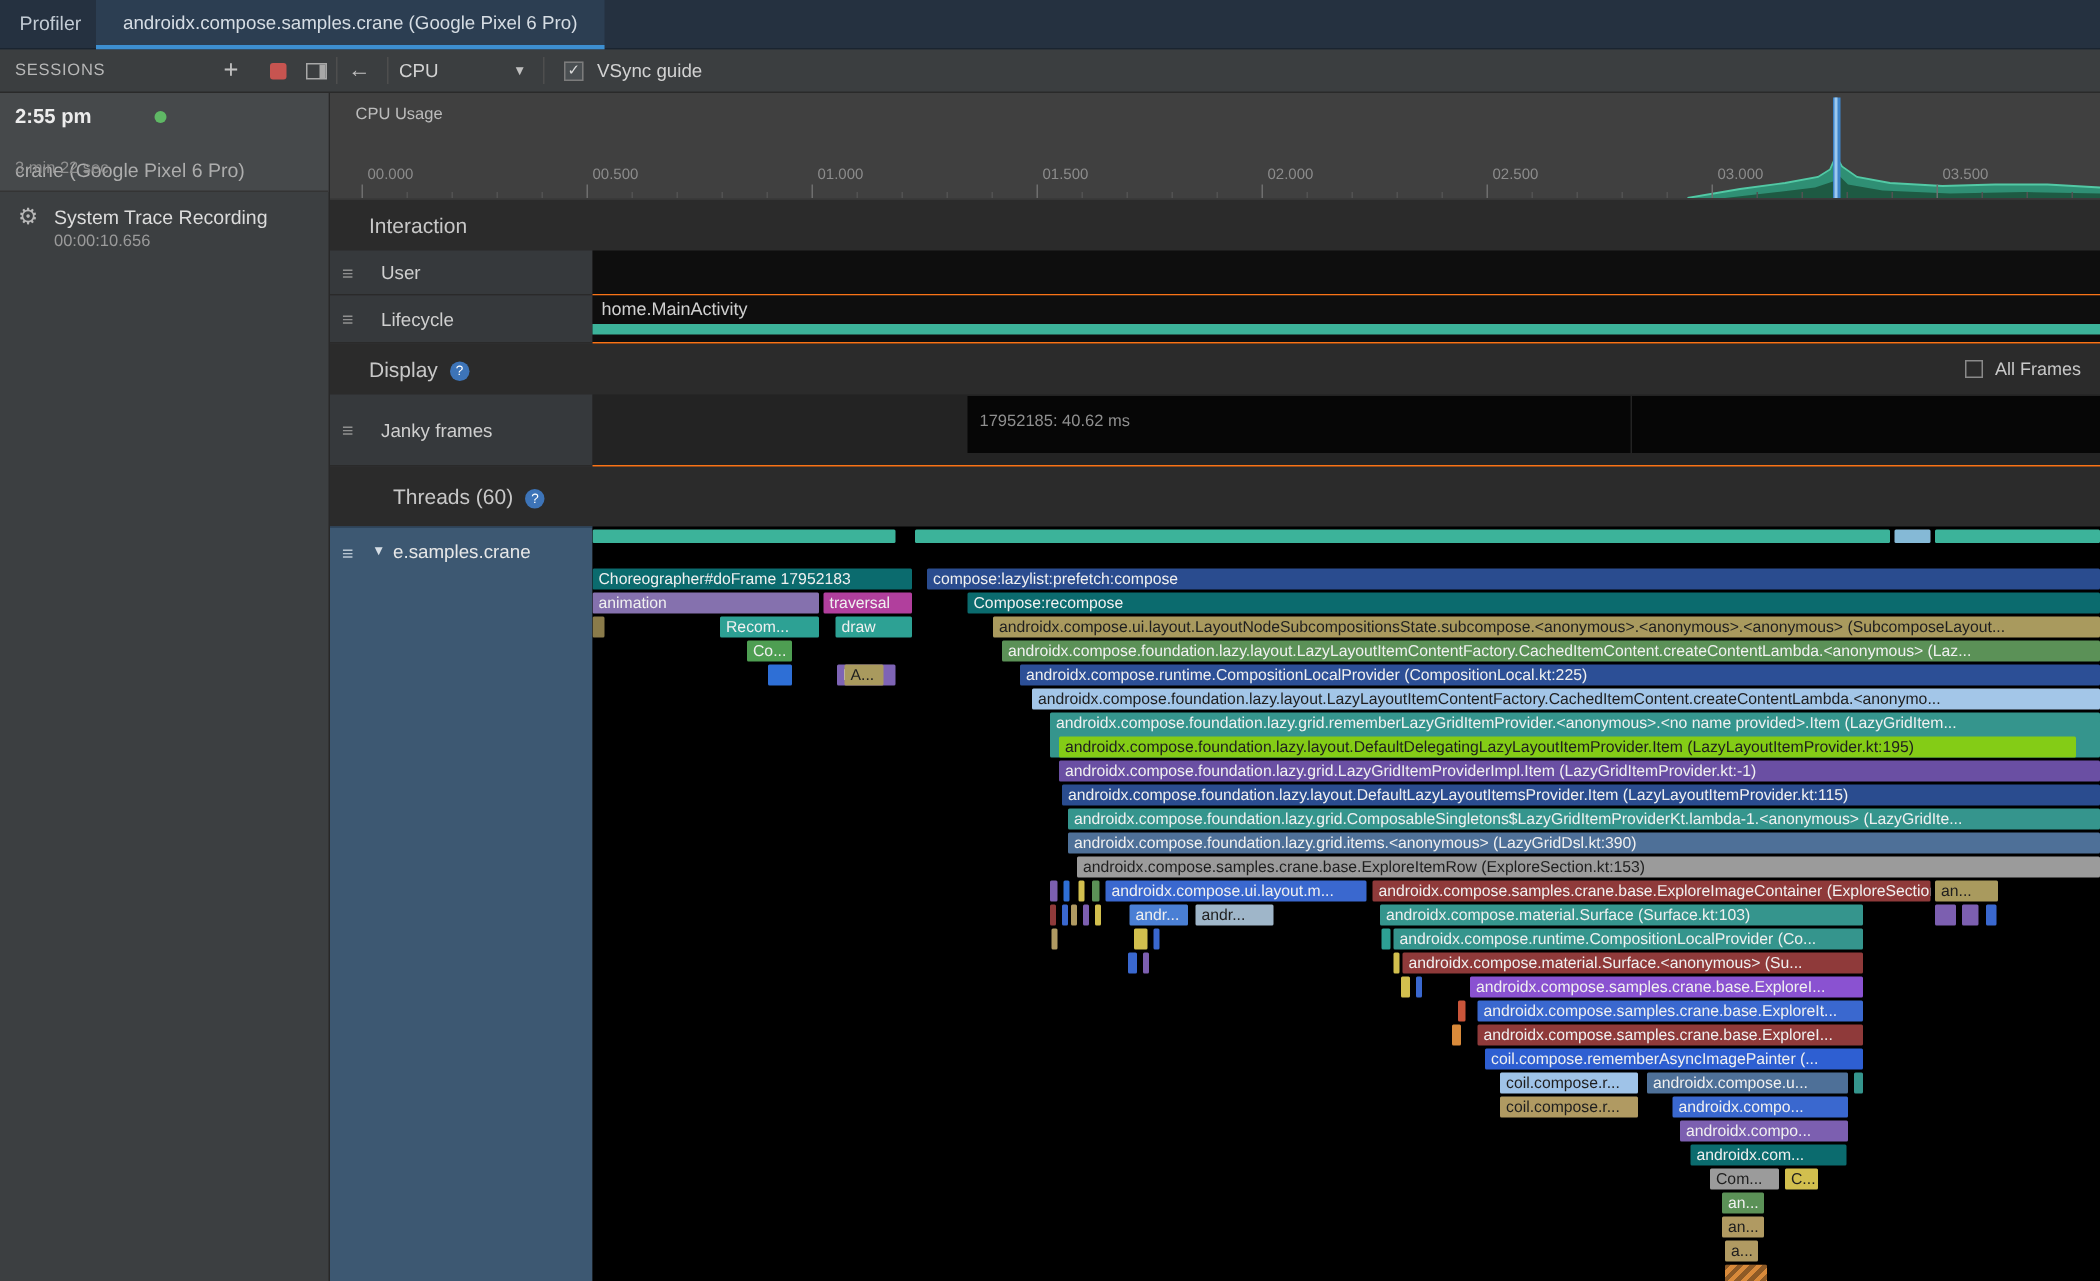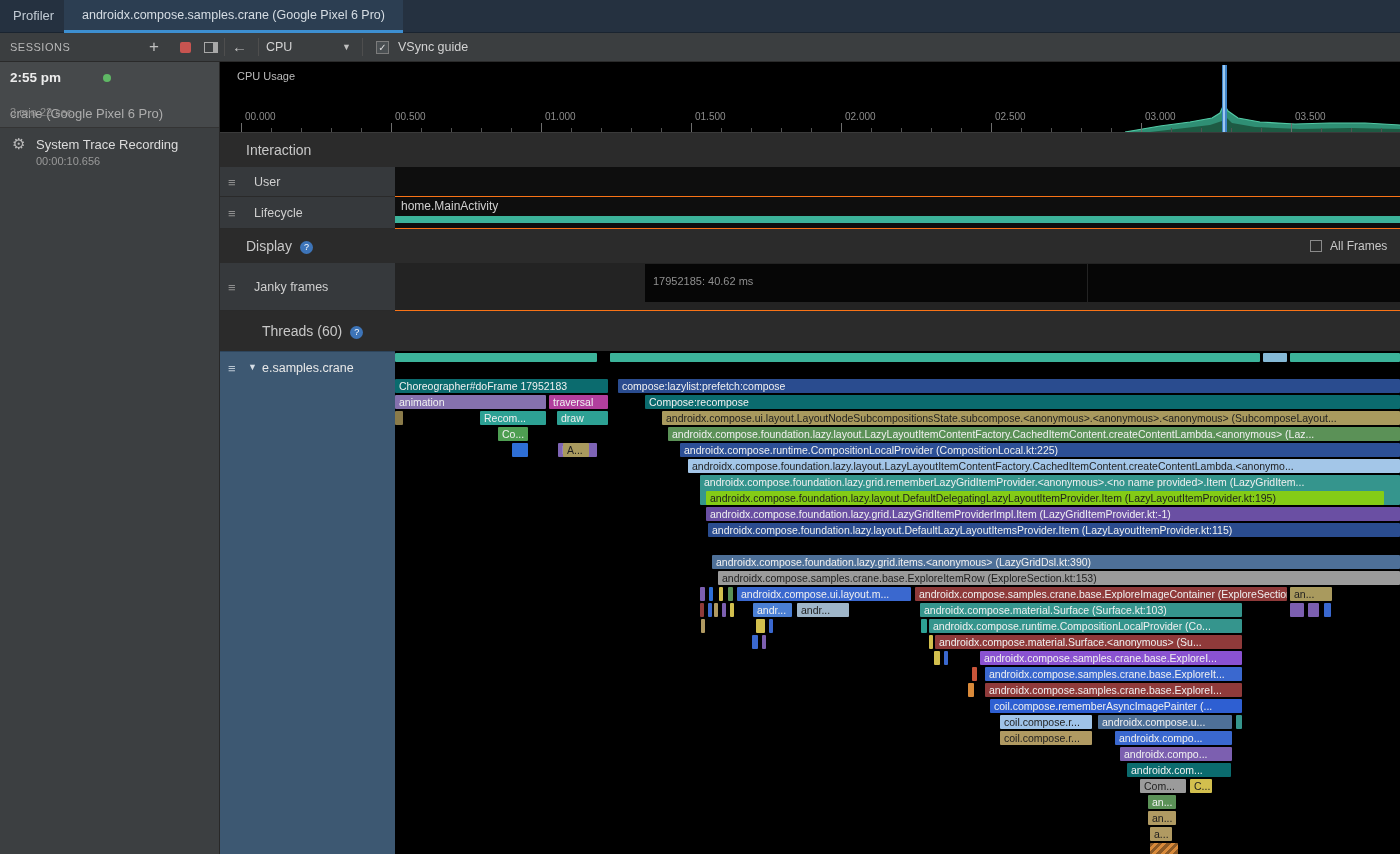--- a/index.html
+++ b/index.html
@@ -31,21 +31,21 @@
   .sess-time{position:absolute;left:10px;top:8px;font-size:13.5px;font-weight:bold;color:#ececec;}
   .sess-dot{position:absolute;left:103px;top:12px;width:8px;height:8px;border-radius:50%;background:#5fb865;}
   .sess-device{position:absolute;left:10px;top:44px;font-size:13px;color:#adadad;}
   .sess-dur{position:absolute;left:10px;top:44px;font-size:11px;color:#8f8f8f;}
   .gear{position:absolute;left:12px;top:73px;font-size:15px;color:#b8b8b8;}
   .rec-title{position:absolute;left:36px;top:75px;font-size:13px;color:#dcdcdc;}
   .rec-time{position:absolute;left:36px;top:93px;font-size:11px;color:#9a9a9a;}
 
   
   .main{position:absolute;left:220px;top:62px;width:1180px;height:792px;background:#2b2b2b;}
-  .cpu-strip{position:absolute;left:0;top:0;width:1180px;height:71px;background:#000000;border-bottom:1px solid #3a3a3a;box-sizing:border-box;}
+  .cpu-strip{position:absolute;left:0;top:0;width:1180px;height:71px;background:#404040;border-bottom:1px solid #3a3a3a;box-sizing:border-box;}
   .cpu-label{position:absolute;left:17px;top:8px;font-size:11px;color:#bcbcbc;}
   .cpu-svg{position:absolute;left:0;bottom:0;}
   .spike{position:absolute;left:1002px;top:3px;width:5px;height:67px;background:#3f84c9;}
   .spike i{position:absolute;left:1px;top:0;width:2px;height:100%;background:#9cc9ef;}
   .ticklab{position:absolute;bottom:10px;font-size:10px;color:#8c8c8c;}
   .tickM{position:absolute;bottom:0;width:1px;height:9px;background:#6e6e6e;}
   .tickm{position:absolute;bottom:0;width:1px;height:4px;background:#525252;}
 
   .section-header{position:absolute;left:0;width:1180px;font-size:14px;color:#c8c8c8;}
   .sh-inter{top:71px;height:34px;line-height:34px;padding-left:26px;box-sizing:border-box;}
@@ -253,20 +253,21 @@
           <div class="fspan" style="left: 163px; top: 92px; width: 39px; height: 14px; line-height: 14px; background-color: rgb(126, 100, 181);">Rec...</div>
           <div class="fspan" style="left: 273px; top: 76px; width: 732px; height: 14px; line-height: 14px; background-color: rgb(91, 145, 87);">androidx.compose.foundation.lazy.layout.LazyLayoutItemContentFactory.CachedItemContent.createContentLambda.&lt;anonymous&gt; (Laz...</div>
           <div class="fspan" style="left: 117px; top: 92px; width: 16px; height: 14px; line-height: 14px; background-color: rgb(46, 111, 214);"></div>
           <div class="fspan dark" style="left: 168px; top: 92px; width: 26px; height: 14px; line-height: 14px; background-color: rgb(169, 154, 94);">A...</div>
           <div class="fspan" style="left: 285px; top: 92px; width: 720px; height: 14px; line-height: 14px; background-color: rgb(44, 79, 150);">androidx.compose.runtime.CompositionLocalProvider (CompositionLocal.kt:225)</div>
           <div class="fspan dark" style="left: 293px; top: 108px; width: 712px; height: 14px; line-height: 14px; background-color: rgb(163, 198, 232);">androidx.compose.foundation.lazy.layout.LazyLayoutItemContentFactory.CachedItemContent.createContentLambda.&lt;anonymo...</div>
           <div class="fspan" style="left: 305px; top: 124px; width: 700px; height: 30px; line-height: 14px; background-color: rgb(53, 149, 141);">androidx.compose.foundation.lazy.grid.rememberLazyGridItemProvider.&lt;anonymous&gt;.&lt;no name provided&gt;.Item (LazyGridItem...</div>
           <div class="fspan dark" style="left: 311px; top: 140px; width: 678px; height: 14px; line-height: 14px; background-color: #84cc16;">androidx.compose.foundation.lazy.layout.DefaultDelegatingLazyLayoutItemProvider.Item (LazyLayoutItemProvider.kt:195)</div>
           <div class="fspan" style="left: 311px; top: 156px; width: 694px; height: 14px; line-height: 14px; background-color: rgb(106, 79, 163);">androidx.compose.foundation.lazy.grid.LazyGridItemProviderImpl.Item (LazyGridItemProvider.kt:-1)</div>
           <div class="fspan" style="left: 313px; top: 172px; width: 692px; height: 14px; line-height: 14px; background-color: rgb(42, 76, 143);">androidx.compose.foundation.lazy.layout.DefaultLazyLayoutItemsProvider.Item (LazyLayoutItemProvider.kt:115)</div>
+          <div class="fspan" style="left: 317px; top: 188px; width: 688px; height: 14px; line-height: 14px; background-color: rgb(53, 149, 141);">androidx.compose.foundation.lazy.grid.ComposableSingletons$LazyGridItemProviderKt.lambda-1.&lt;anonymous&gt; (LazyGridIte...</div>
           <div class="fspan" style="left: 317px; top: 204px; width: 688px; height: 14px; line-height: 14px; background-color: rgb(78, 112, 152);">androidx.compose.foundation.lazy.grid.items.&lt;anonymous&gt; (LazyGridDsl.kt:390)</div>
           <div class="fspan dark" style="left: 323px; top: 220px; width: 682px; height: 14px; line-height: 14px; background-color: rgb(155, 155, 155);">androidx.compose.samples.crane.base.ExploreItemRow (ExploreSection.kt:153)</div>
           <div class="fspan" style="left: 305px; top: 236px; width: 5px; height: 14px; line-height: 14px; background-color: rgb(124, 95, 176);"></div>
           <div class="fspan" style="left: 314px; top: 236px; width: 4px; height: 14px; line-height: 14px; background-color: rgb(46, 111, 214);"></div>
           <div class="fspan" style="left: 324px; top: 236px; width: 4px; height: 14px; line-height: 14px; background-color: rgb(210, 191, 78);"></div>
           <div class="fspan" style="left: 333px; top: 236px; width: 5px; height: 14px; line-height: 14px; background-color: rgb(91, 145, 87);"></div>
           <div class="fspan" style="left: 342px; top: 236px; width: 174px; height: 14px; line-height: 14px; background-color: rgb(58, 104, 207);">androidx.compose.ui.layout.m...</div>
           <div class="fspan" style="left: 520px; top: 236px; width: 372px; height: 14px; line-height: 14px; background-color: rgb(143, 58, 58);">androidx.compose.samples.crane.base.ExploreImageContainer (ExploreSection.kt:2...</div>
           <div class="fspan dark" style="left: 895px; top: 236px; width: 42px; height: 14px; line-height: 14px; background-color: rgb(169, 154, 94);">an...</div>
           <div class="fspan" style="left: 305px; top: 252px; width: 4px; height: 14px; line-height: 14px; background-color: rgb(143, 58, 58);"></div>

